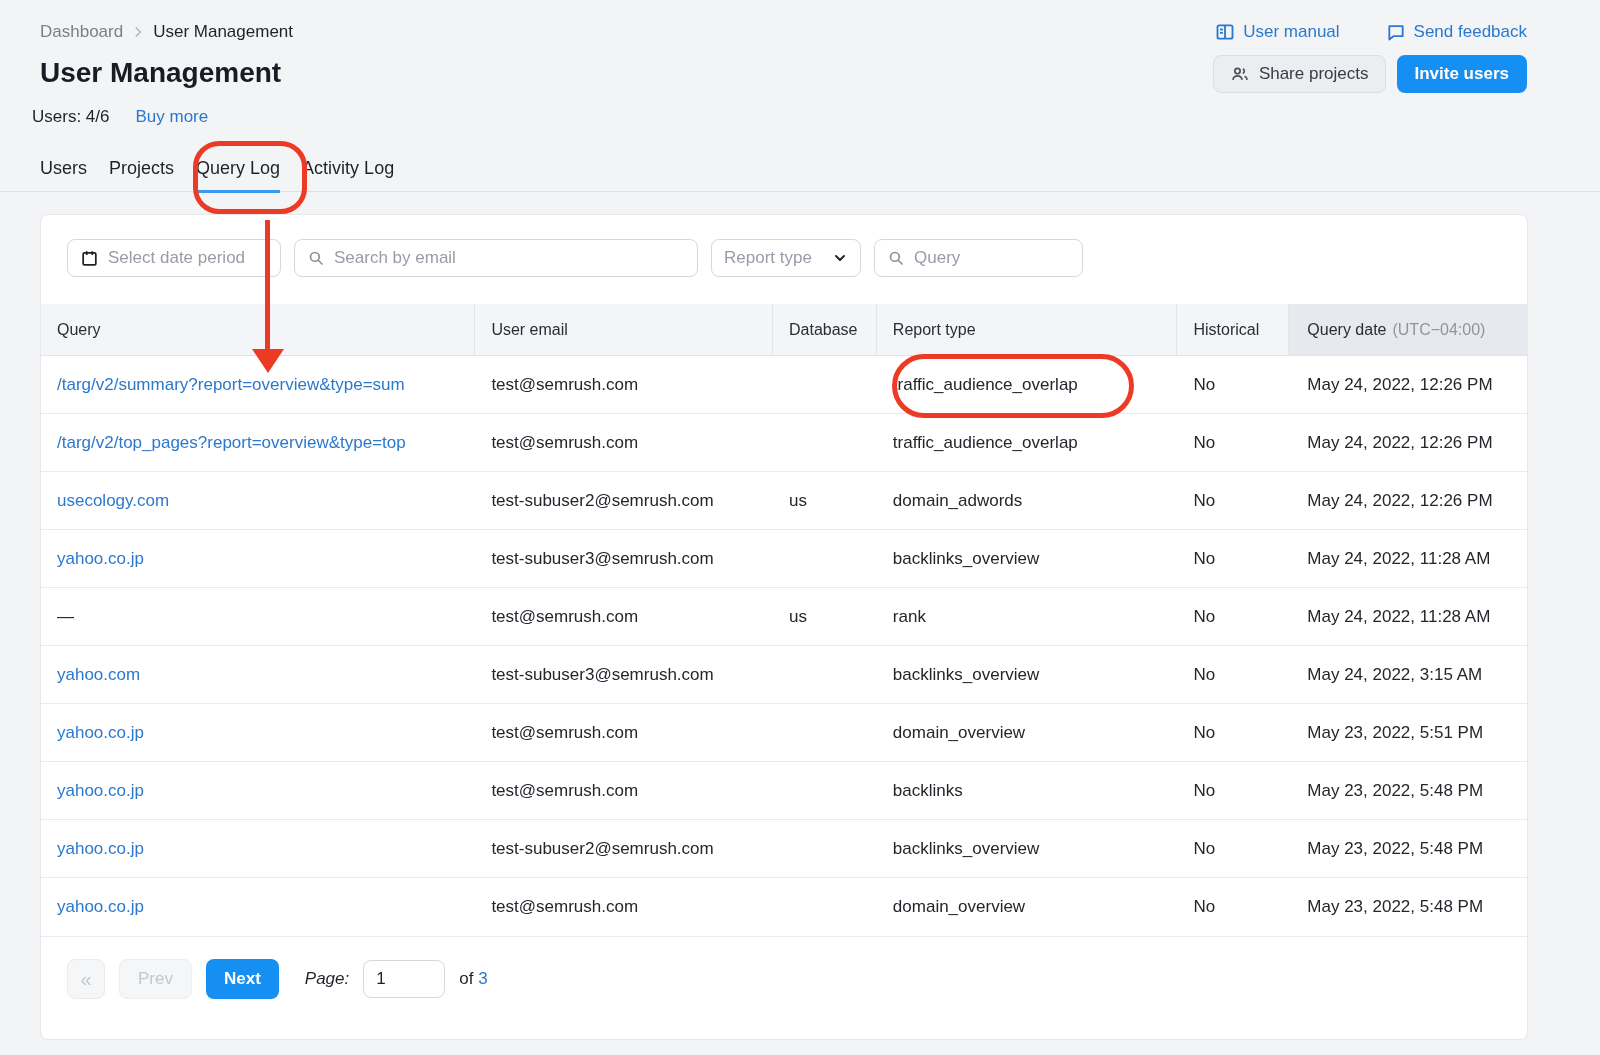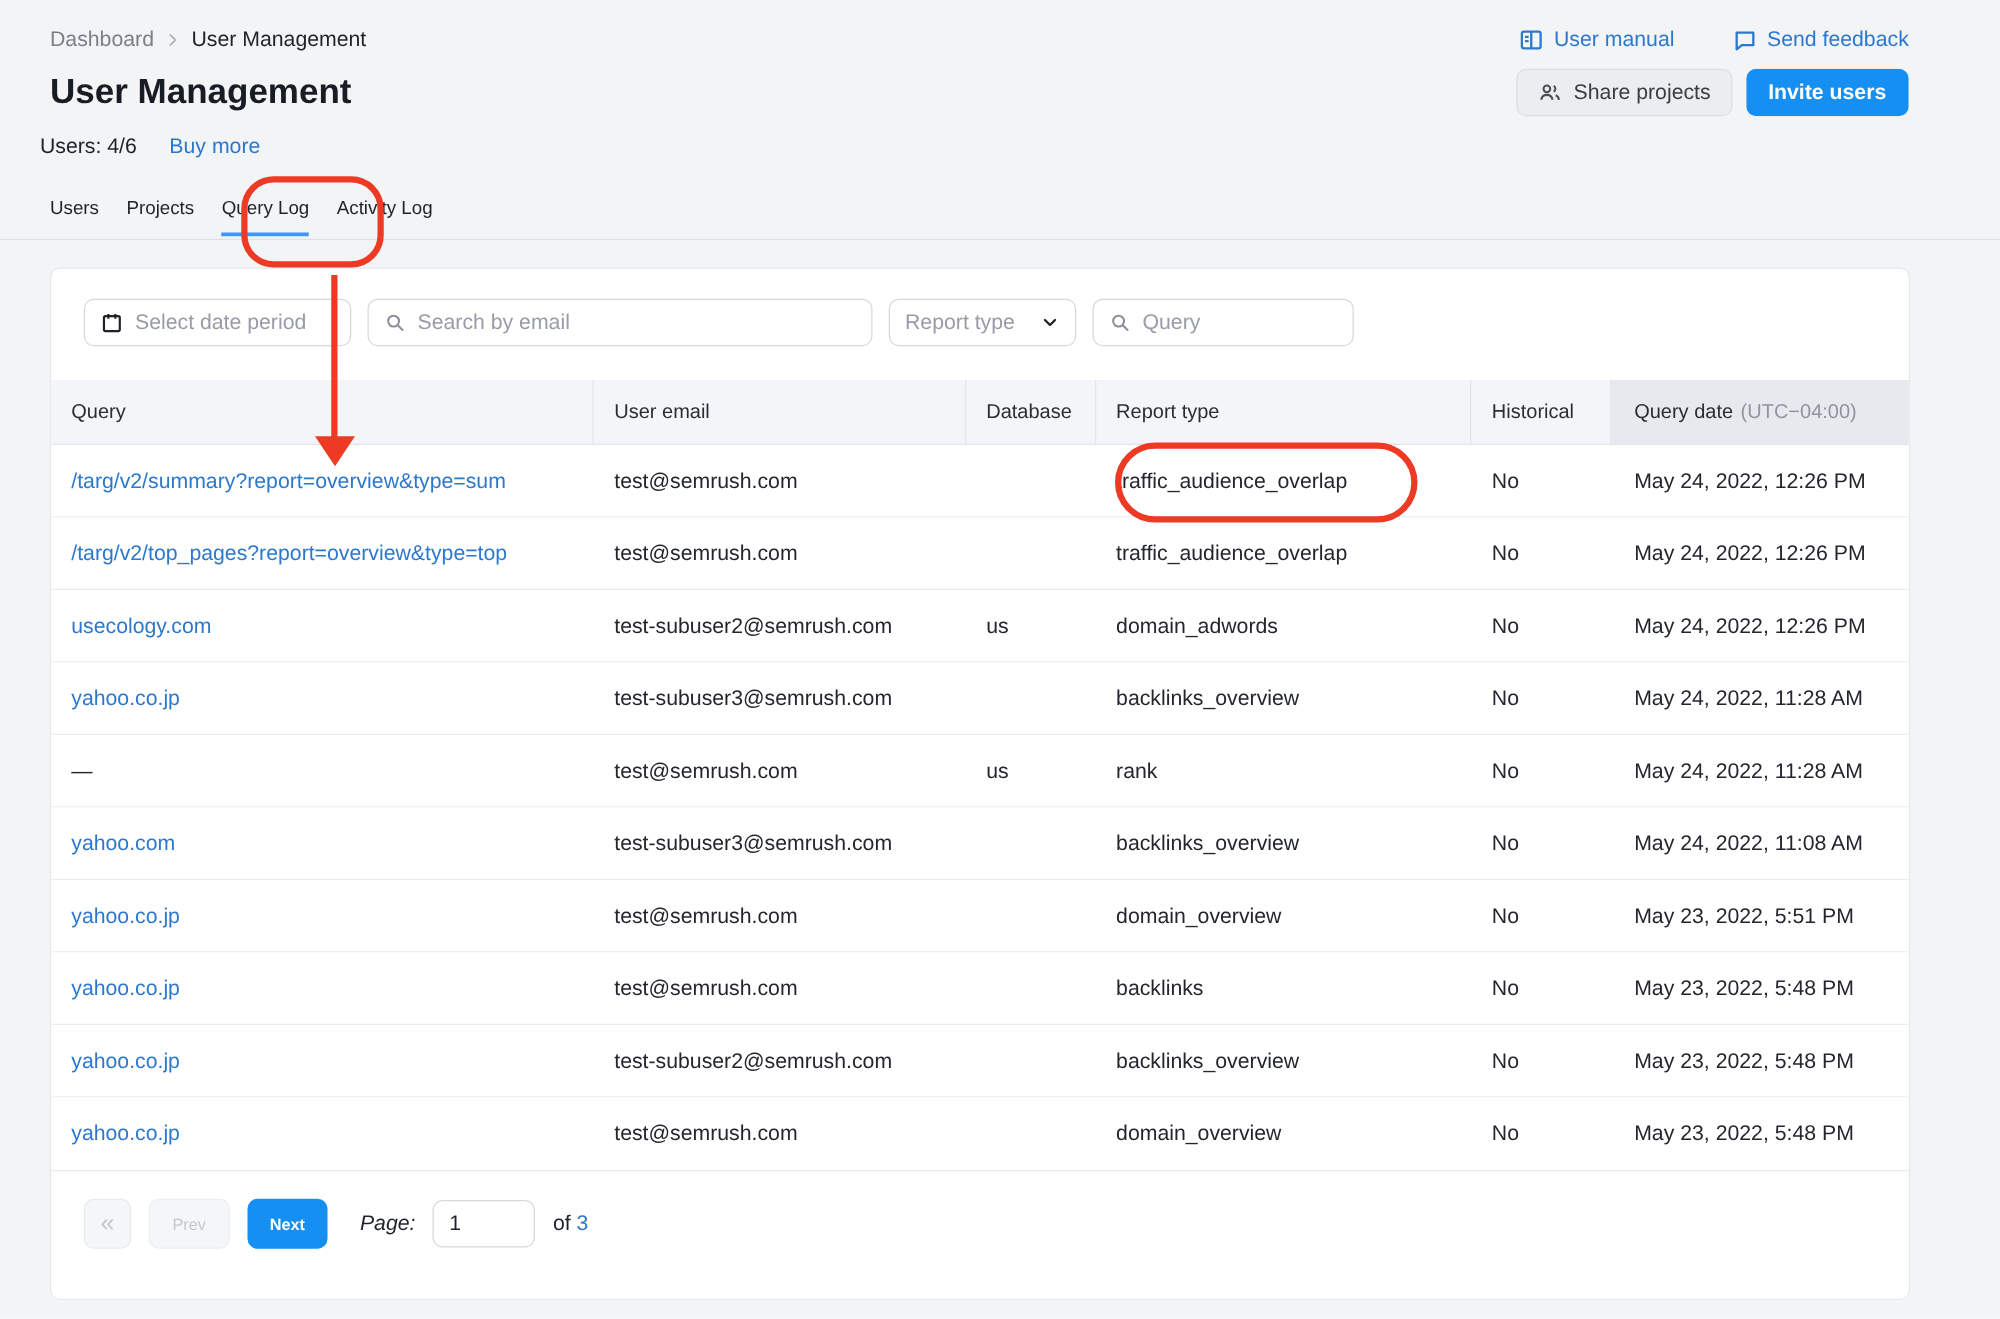--- a/index.html
+++ b/index.html
@@ -24,21 +24,21 @@
 
   .page-title { position:absolute; left:40px; top:57px; font-size:28px; font-weight:bold; color:#181c24; }
 
   .users-line { position:absolute; left:32px; top:107px; display:flex; gap:26px; font-size:17px; }
   .users-count { color:#1e222a; }
   .buy-more { color:#2c78cd; cursor:pointer; }
 
   
   .tabs-border { position:absolute; left:0; top:191px; width:1600px; height:1px; background:#dcdfe3; }
   .tabs { position:absolute; left:40px; top:158px; display:flex; gap:22px; }
-  .tab { font-size:15px; color:#1e222a; padding-bottom:11px; border-bottom:3px solid transparent; cursor:pointer; }
+  .tab { font-size:18px; color:#1e222a; padding-bottom:11px; border-bottom:3px solid transparent; cursor:pointer; }
   .tab.active { border-bottom-color:#3e97f2; }
 
   
   .card { position:absolute; left:40px; top:214px; width:1488px; height:826px; background:#fff; border:1px solid #e7e8eb; border-radius:8px; overflow:hidden; }
 
   .filters { display:flex; gap:13px; padding:24px 26px 27px 26px; }
   .filter-box { display:flex; align-items:center; gap:9px; height:38px; border:1px solid #d6d8de; border-radius:8px; padding:0 12px; background:#fff; }
   .filter-box input { border:none; outline:none; font-size:17px; color:#1e222a; width:100%; font-family:"Liberation Sans", sans-serif; background:transparent; }
   .filter-box input::placeholder { color:#979ca8; }
   .f-email { width:404px; }
@@ -57,21 +57,21 @@
   .c3 { width:301px; } .c4 { width:112px; } .c5 { width:238px; }
 
   .trow { display:flex; height:58px; border-bottom:1px solid #eaebee; background:#fff; }
   .trow:last-child { border-bottom:none; }
   .cell { display:flex; align-items:center; font-size:17px; color:#23262c; padding-left:16px; overflow:hidden; white-space:nowrap; }
   .cell.c5 { padding-left:18px; }
   .qlink { color:#2c78cd; cursor:pointer; }
 
   
   .tfoot { display:flex; align-items:center; gap:14px; border-top:1px solid #eaebee; padding:22px 26px; }
-  .pg-btn { height:40px; border-radius:8px; display:inline-flex; align-items:center; justify-content:center; font-size:13px; }
+  .pg-btn { height:40px; border-radius:8px; display:inline-flex; align-items:center; justify-content:center; font-size:17px; }
   .pg-first { width:38px; background:#f5f6f8; border:1px solid #e9eaee; color:#c3c7ce; font-size:20px; }
   .pg-prev { padding:0 18px; background:#f5f6f8; border:1px solid #eceef1; color:#c3c7ce; }
   .pg-next { padding:0 18px; background:#1590f2; color:#fff; font-weight:bold; cursor:pointer; }
   .pg-label { font-size:17px; color:#1e222a; margin-left:12px;font-style:italic; }
   .pg-input { width:82px; height:38px; border:1px solid #d6d8de; border-radius:8px; font-size:17px; padding:0 12px; color:#1e222a; outline:none; font-family:"Liberation Sans", sans-serif; }
   .pg-of { font-size:17px; color:#1e222a; }
   .pg-total { color:#2c78cd; cursor:pointer; }
 
   
   .annot { position:absolute; pointer-events:none; }
@@ -323,21 +323,21 @@
           <div class="cell c2">
             <span></span>
           </div>
           <div class="cell c3">
             <span>backlinks_overview</span>
           </div>
           <div class="cell c4">
             <span>No</span>
           </div>
           <div class="cell c5">
-            <span>May 24, 2022, 11:08 AM</span>
+            <span>May 24, 2022, 3:15 AM</span>
           </div>
         </div>
         <div class="trow">
           <div class="cell c0">
             <span class="qlink">yahoo.co.jp</span>
           </div>
           <div class="cell c1">
             <span>test@semrush.com</span>
           </div>
           <div class="cell c2">

